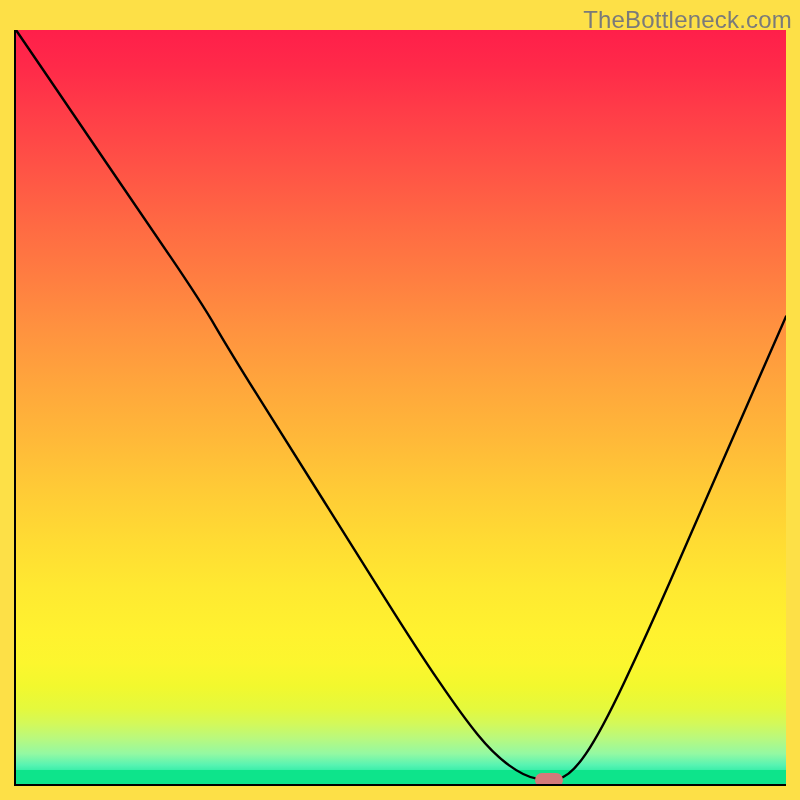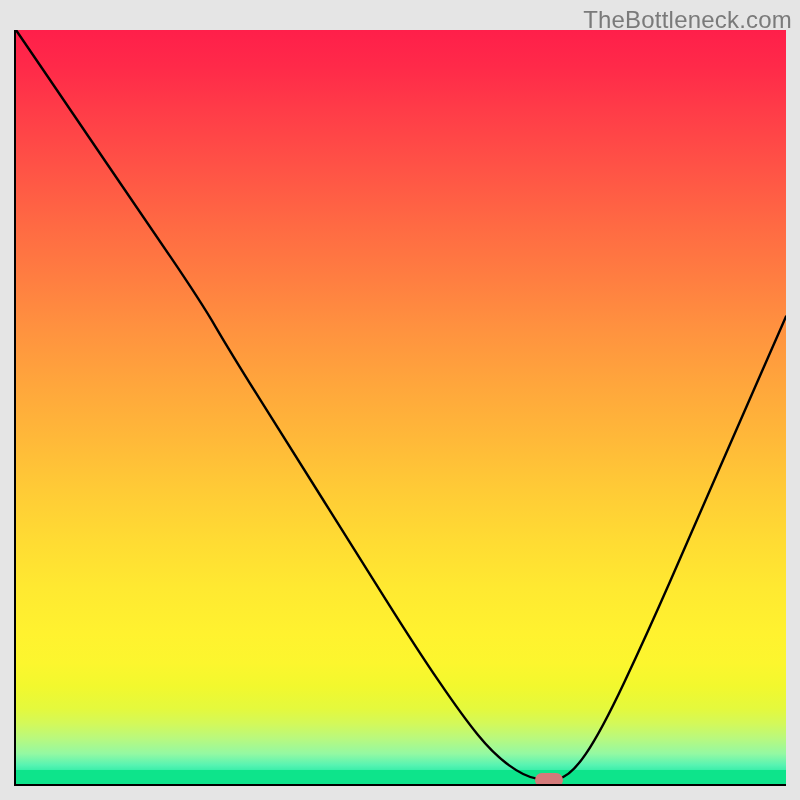--- a/index.html
+++ b/index.html
@@ -1,21 +1,21 @@
 <!DOCTYPE html>
 <html><head>
 <meta charset="utf-8">
 <style>
   * { margin: 0; padding: 0; box-sizing: border-box; }
   html, body { width: 800px; height: 800px; overflow: hidden; background: #fff; }
   .chart-container {
     position: relative;
     width: 800px;
     height: 800px;
-    background: #e5e5e5;
+    background: #fde047;
     padding-left: 34px;
   }
   .attribution {
     position: absolute;
     top: 6px;
     right: 8px;
     font-family: Arial, Helvetica, sans-serif;
     font-size: 24px;
     color: #7a7a7a;
     font-weight: 400;

